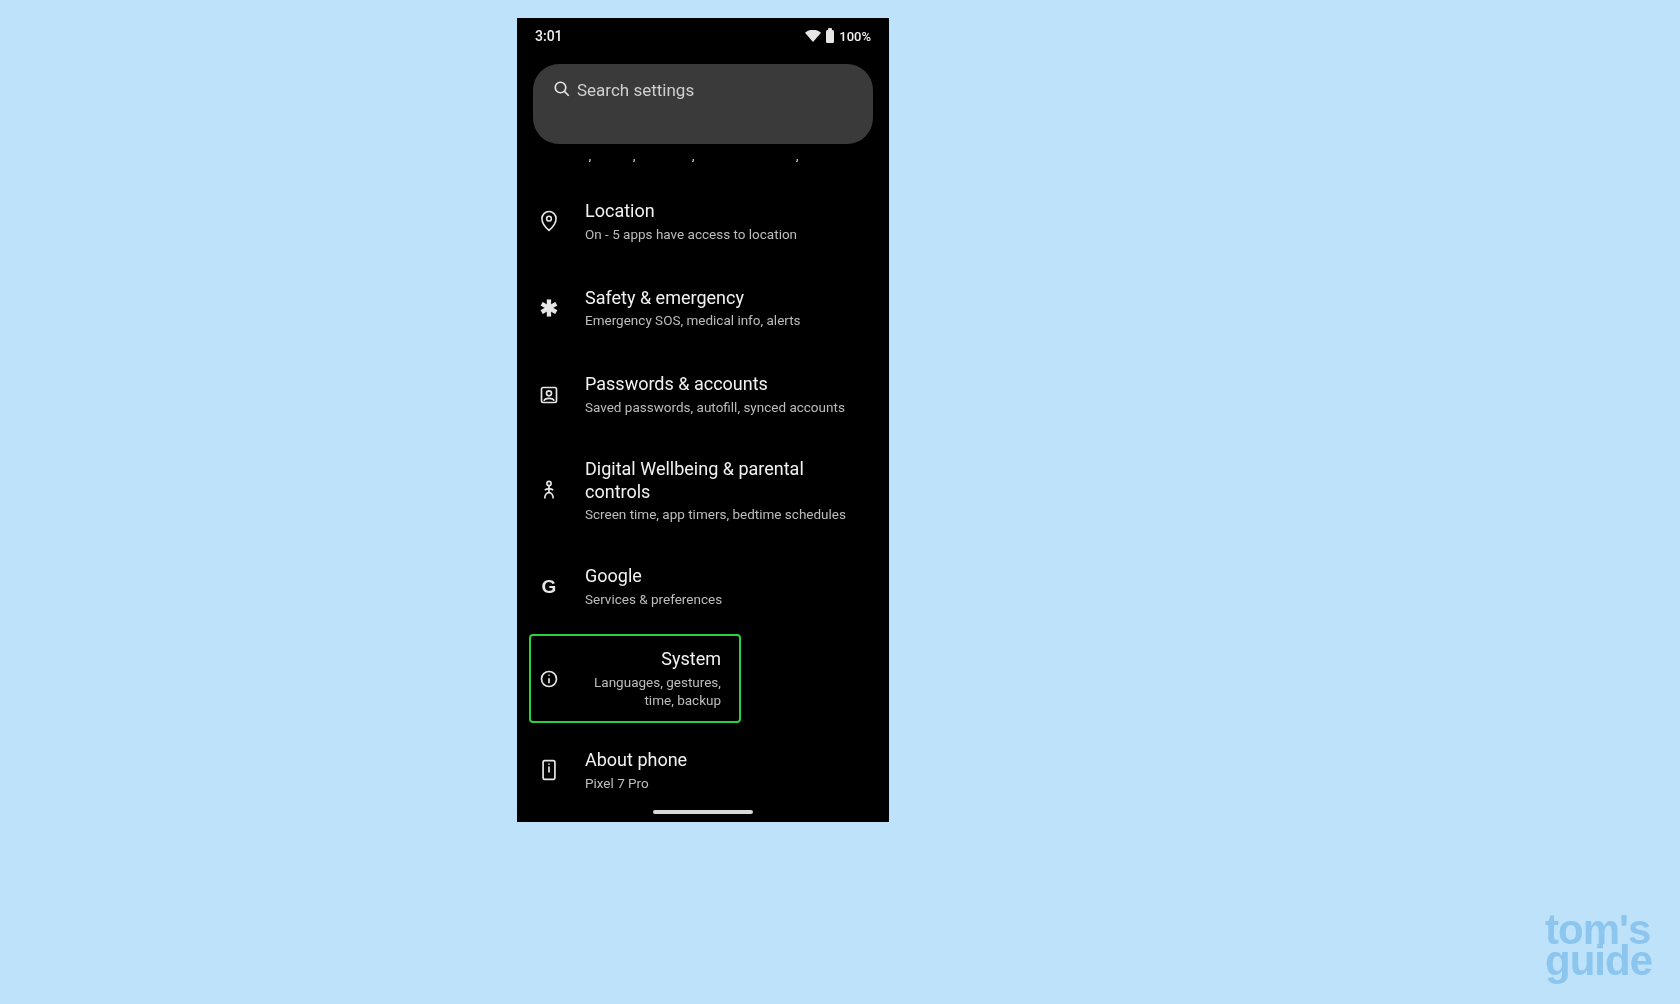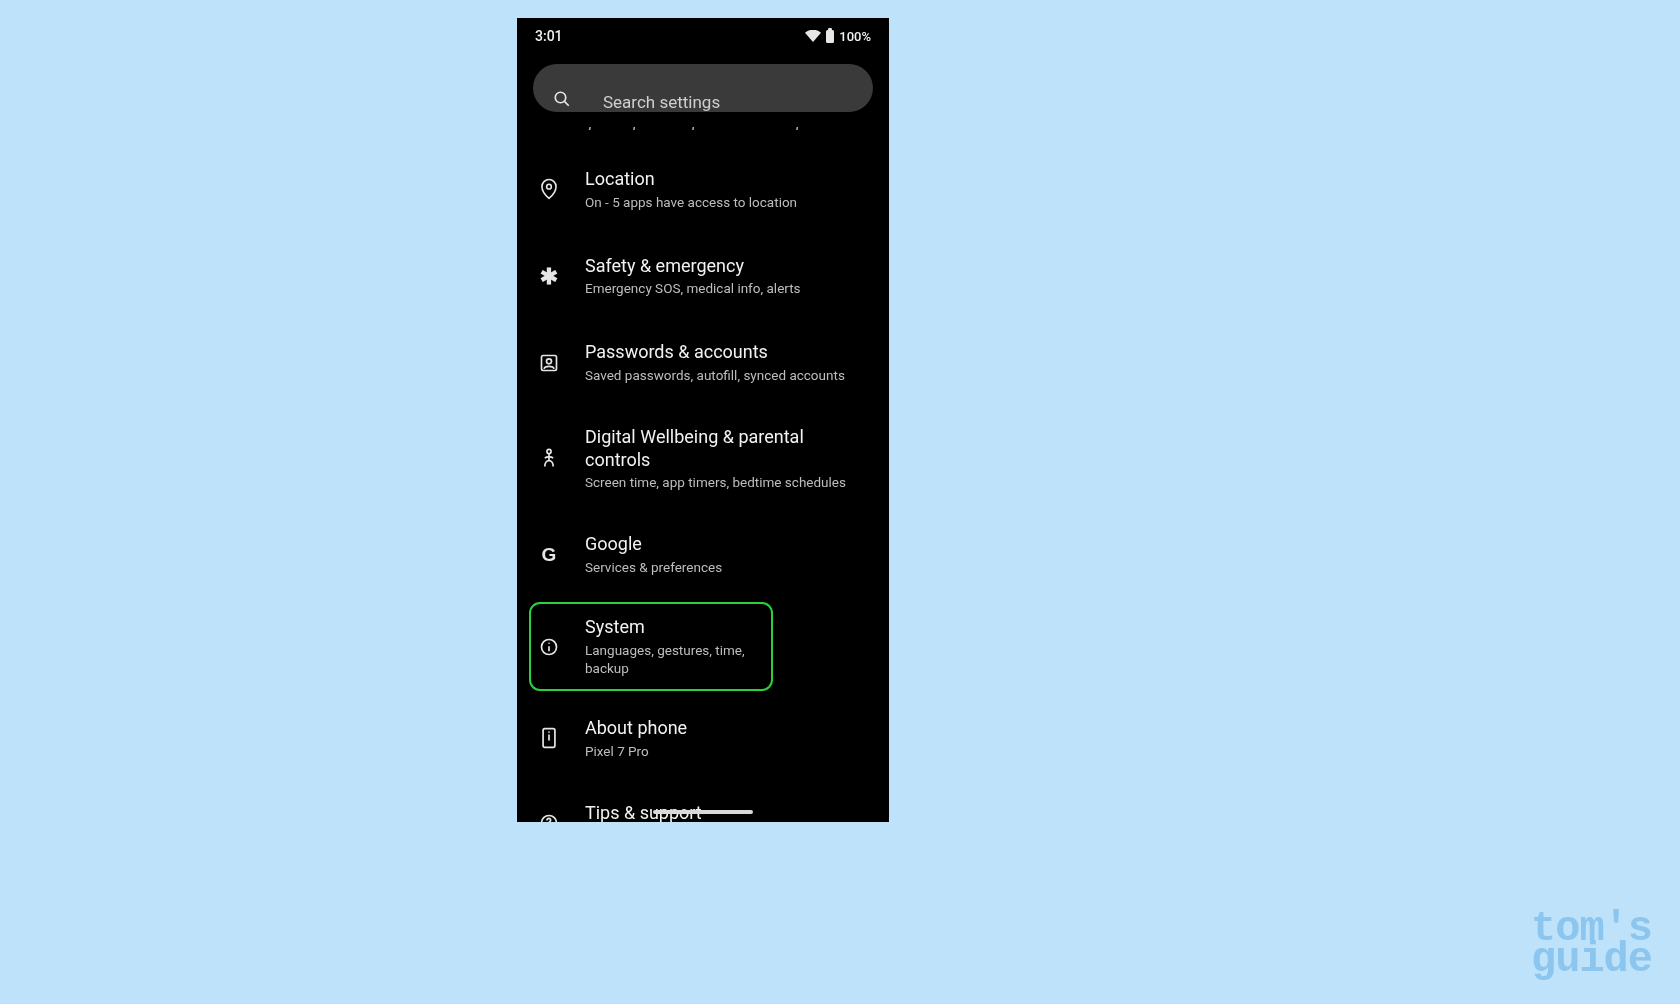--- a/index.html
+++ b/index.html
@@ -37,23 +37,23 @@
     align-items: center;
     gap: 4px;
   }
   .status-right svg { display: block; }
   .search-pill {
     margin: 10px 16px 4px 16px;
     height: 48px;
     background: #3a3a3a;
     border-radius: 26px;
     display: flex;
-    align-items: flex-end;
-    padding: 0 20px;
-    gap: 32px;
+    align-items: flex-start;
+    padding: 16px 20px;
+    gap: 6px;
     color: #cfcfcf;
   }
   .search-pill .ph { font-size: 17px; color: #cfcfcf; }
   .settings-list {
     padding: 0 12px;
   }
   .cutoff-dots {
     color: #cfcfcf;
     font-size: 14px;
     text-align: center;
@@ -85,40 +85,41 @@
   }
   .item .subtitle {
     font-size: 13.5px;
     color: #bdbdbd;
     line-height: 1.35;
     margin-top: 2px;
   }
   .highlight {
     outline: 2.5px solid #29d13a;
     outline-offset: -2px;
-    border-radius: 11px;
+    border-radius: 4px;
     padding-right: 20px;
-    width: 244px;
+    width: 212px;
     box-sizing: border-box;
+    text-align: right;
   }
   .nav-handle {
     position: absolute;
     bottom: 8px;
     left: 50%;
     transform: translateX(-50%);
     width: 100px;
     height: 4px;
     border-radius: 3px;
     background: #d9d9d9;
   }
   .watermark {
     position: absolute;
     right: 28px;
     bottom: 26px;
-    font-family: Liberation Mono, monospace;
+    font-family: Liberation Sans, sans-serif;
     color: #8cc6ee;
     line-height: 0.8;
     text-align: left;
     user-select: none;
     font-weight: 700;
   }
   .watermark .l1 { font-size: 42px; letter-spacing: -1px; }
   .watermark .l2 { font-size: 42px; letter-spacing: -1px; margin-top: -2px; }
   svg { stroke: #e6e6e6; }
 </style>

